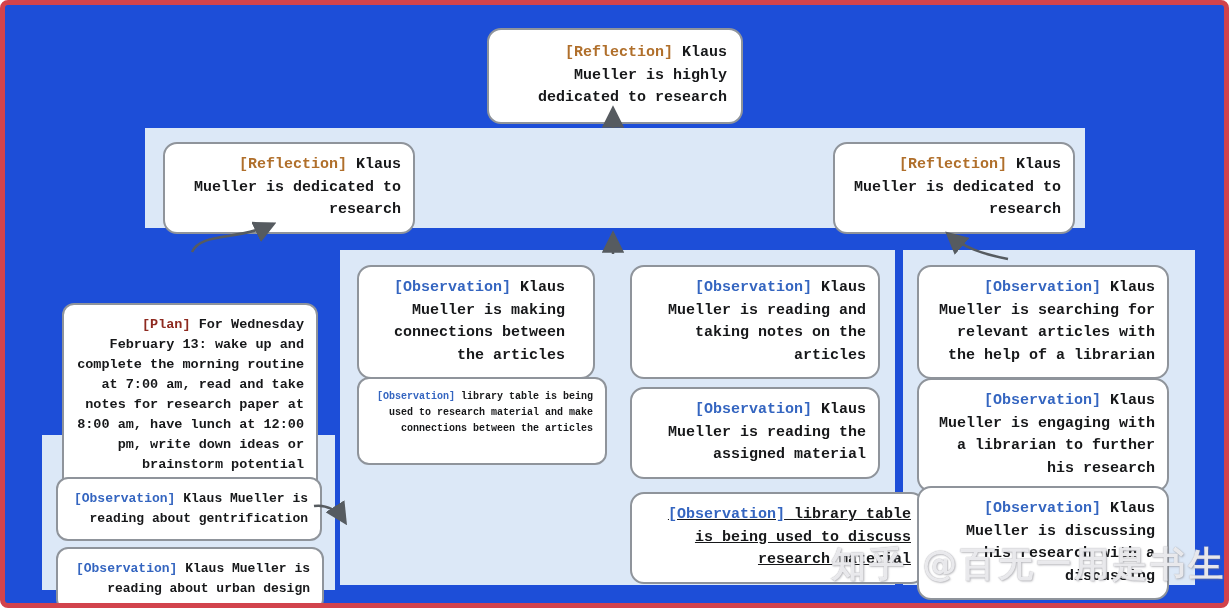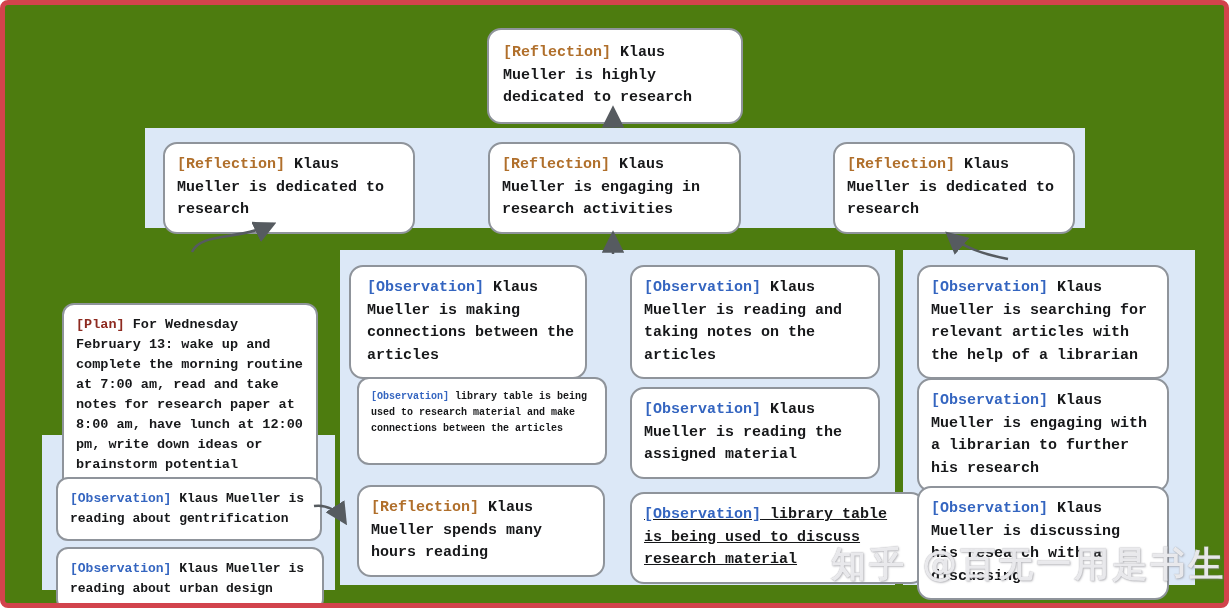--- a/index.html
+++ b/index.html
@@ -2,23 +2,24 @@
 <html><head>
 <meta charset="utf-8">
 <style>
   html,body{margin:0;padding:0;background:#ffffff;}
   .canvas{
     position:relative;
     width:1229px;height:608px;
     box-sizing:border-box;
     border:5px solid #d2434c;
     border-radius:8px;
-    background:#4d7c0f;
+    background:#1d4ed8;
     overflow:hidden;
     font-family:"Liberation Mono","DejaVu Sans Mono",monospace;
+    text-align:right;
   }
   .panel{
     position:absolute;
     background:#dce8f7;
     z-index:1;
   }
   .node{
     position:absolute;
     background:#ffffff;
     border:2px solid #8f949b;
@@ -72,53 +73,45 @@
 
   <div class="node top-box" style="left:482px;top:23px;width:256px;min-height:72px;">
     <span class="tag t-reflection">[Reflection]</span>
     <span>Klaus Mueller is highly dedicated to research</span>
   </div>
 
   <div class="node" style="left:158px;top:137px;width:252px;min-height:70px;">
     <span class="tag t-reflection">[Reflection]</span>
     <span>Klaus Mueller is dedicated to research</span>
   </div>
-  <div class="node" style="left:483px;top:137px;width:253px;min-height:70px;">
-    <span class="tag t-reflection">[Reflection]</span>
-    <span>Klaus Mueller is engaging in research activities</span>
-  </div>
   <div class="node" style="left:828px;top:137px;width:242px;min-height:70px;">
     <span class="tag t-reflection">[Reflection]</span>
     <span>Klaus Mueller is dedicated to research</span>
   </div>
 
   <div class="node f-plan" style="left:57px;top:250px;width:256px;min-height:160px;">
     <span class="tag t-plan">[Plan]</span>
     <span>For Wednesday February 13: wake up and complete the morning routine at 7:00 am, read and take notes for research paper at 8:00 am, have lunch at 12:00 pm, write down ideas or brainstorm potential solutions at 1:00 pm, [...]</span>
   </div>
 
-  <div class="node" style="left:344px;top:260px;width:238px;min-height:92px;padding-left:16px;padding-right:0;">
+  <div class="node" style="left:352px;top:260px;width:238px;min-height:92px;padding-left:16px;padding-right:28px;">
     <span class="tag t-observation">[Observation]</span>
     <span>Klaus Mueller is making connections between the articles</span>
   </div>
   <div class="node" style="left:625px;top:260px;width:250px;min-height:92px;">
     <span class="tag t-observation">[Observation]</span>
     <span>Klaus Mueller is reading and taking notes on the articles</span>
   </div>
   <div class="node f-small" style="left:352px;top:372px;width:250px;min-height:88px;">
     <span class="tag t-observation">[Observation]</span>
     <span>library table is being used to research material and make connections between the articles</span>
   </div>
   <div class="node" style="left:625px;top:382px;width:250px;min-height:76px;">
     <span class="tag t-observation">[Observation]</span>
     <span>Klaus Mueller is reading the assigned material</span>
-  </div>
-  <div class="node" style="left:352px;top:480px;width:248px;min-height:88px;">
-    <span class="tag t-reflection">[Reflection]</span>
-    <span>Klaus Mueller spends many hours reading</span>
   </div>
   <div class="node" style="left:625px;top:487px;width:295px;min-height:80px;text-decoration:underline;">
     <span class="tag t-observation">[Observation]</span>
     <span>library table is being used to discuss research material</span>
   </div>
 
   <div class="node" style="left:912px;top:260px;width:252px;min-height:96px;">
     <span class="tag t-observation">[Observation]</span>
     <span>Klaus Mueller is searching for relevant articles with the help of a librarian</span>
   </div>

